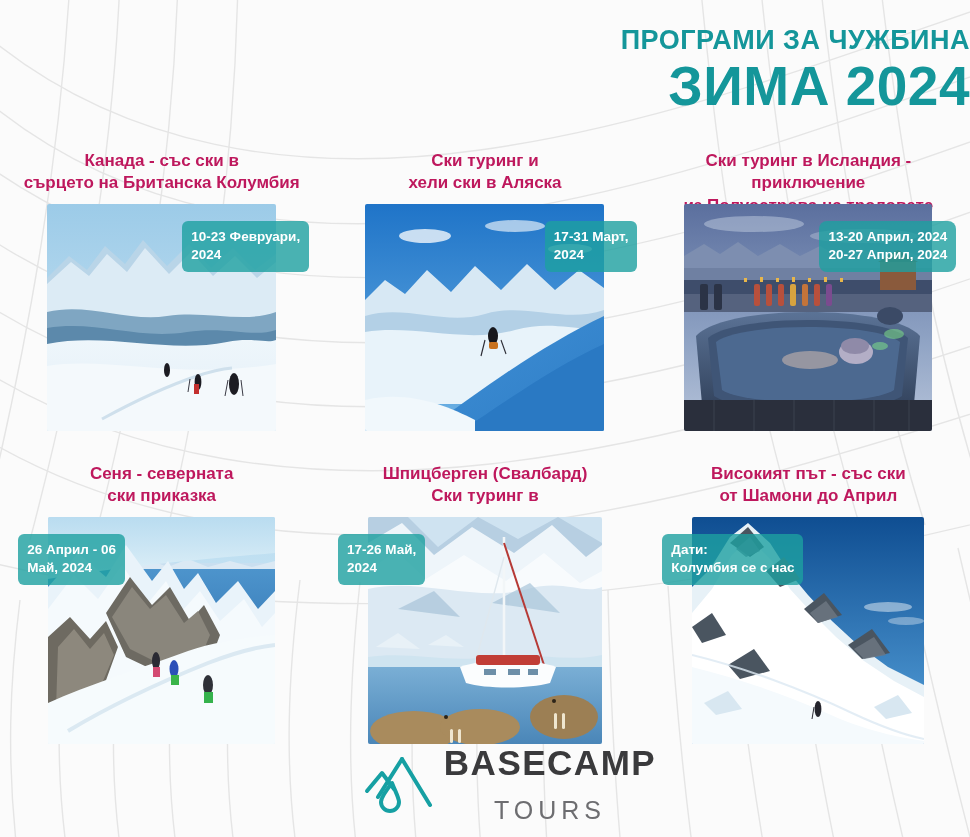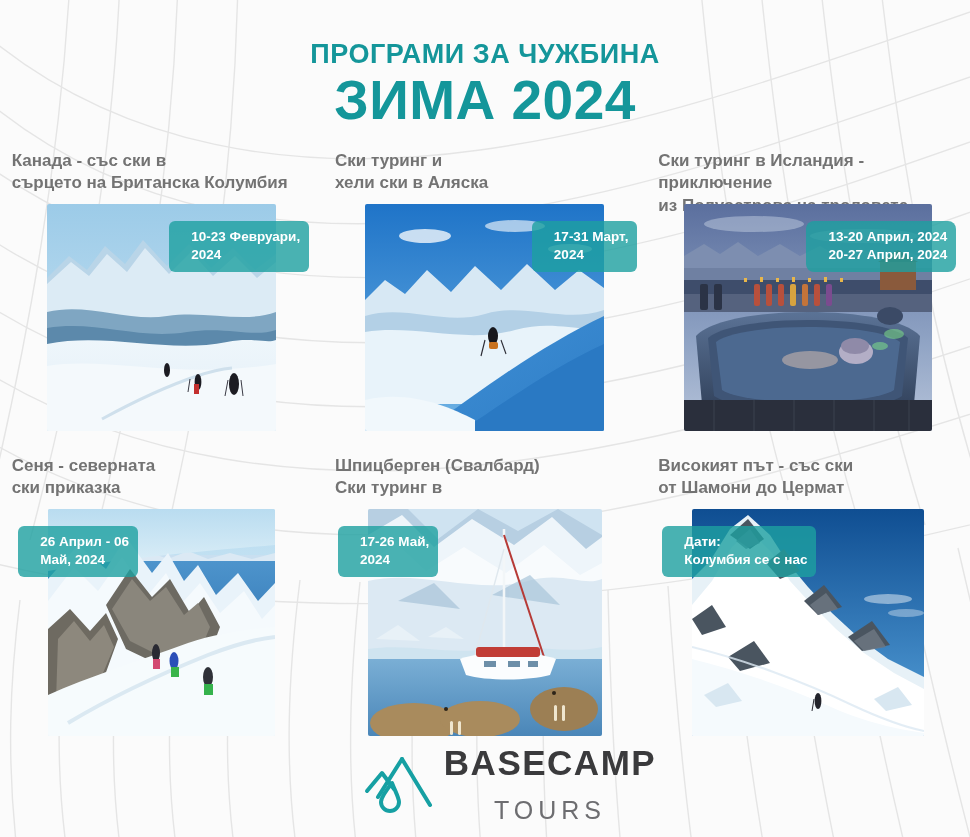--- a/index.html
+++ b/index.html
@@ -27,22 +27,22 @@
 
   #page {
     position: relative;
     z-index: 2;
     width: 970px;
     height: 837px;
   }
 
   
   .header {
-    text-align: center;
-    padding-top: 40px;
+    text-align: right;
+    padding-top: 26px;
   }
   .header-kicker {
     color: #14969a;
     font-size: 27px;
     font-weight: bold;
     letter-spacing: 0.5px;
     line-height: 1.1;
     margin: 0;
   }
   .header-title {
@@ -58,35 +58,36 @@
   .grid {
     position: absolute;
     top: 150px;
     left: 0;
     width: 970px;
   }
   .row {
     display: flex;
     width: 970px;
   }
-  .row-2 { margin-top: 20px; }
+  .row-2 { margin-top: 28px; }
 
   .card {
     width: 323.33px;
     display: flex;
     flex-direction: column;
     align-items: center;
     position: relative;
   }
 
   .card-title {
-    color: #737373;
+    color: #be185d;
     font-size: 17px;
     font-weight: bold;
     line-height: 1.32;
+    text-align: center;
     margin: 0;
     width: 300px;
     height: 48px;
   }
   .card-title .ln { display: block; }
 
   .card-media {
     position: relative;
     margin-top: 6px;
   }
@@ -104,21 +105,21 @@
   .shot.w6 { width: 232px; }
 
   
   .badge {
     position: absolute;
     background: rgba(29,160,160,0.80);
     color: #ffffff;
     font-size: 13.5px;
     font-weight: bold;
     line-height: 1.32;
-    padding: 7px 9px 8px 22px;
+    padding: 7px 9px 8px 9px;
     border-radius: 6px;
     white-space: pre-line;
     z-index: 5;
     box-sizing: border-box;
   }
   .badge.right { right: -33px; top: 17px; }
   .badge.right-3 { right: -24px; top: 17px; border-radius: 8px; }
   .badge.left { left: -30px; top: 17px; }
 
   
@@ -472,21 +473,21 @@
             </g>
           </svg>
           <div class="badge left">17-26 Май,
 2024</div>
         </div>
       </div>
 
       <div class="card">
         <div class="card-title">
           <span class="ln">Високият път - със ски</span>
-          <span class="ln">от Шамони до Цермат</span>
+          <span class="ln">от Шамони до Април</span>
         </div>
         <div class="card-media">
           <svg class="shot w6" viewBox="0 0 232 227" preserveAspectRatio="none" aria-hidden="true">
             <defs>
               <linearGradient id="c6sky" x1="0" y1="0" x2="0" y2="1">
                 <stop offset="0" stop-color="#0f4e92"></stop>
                   <stop offset="1" stop-color="#57a3dc"></stop>
               </linearGradient>
             </defs>
             <rect width="232" height="227" fill="url(#c6sky)"></rect>

